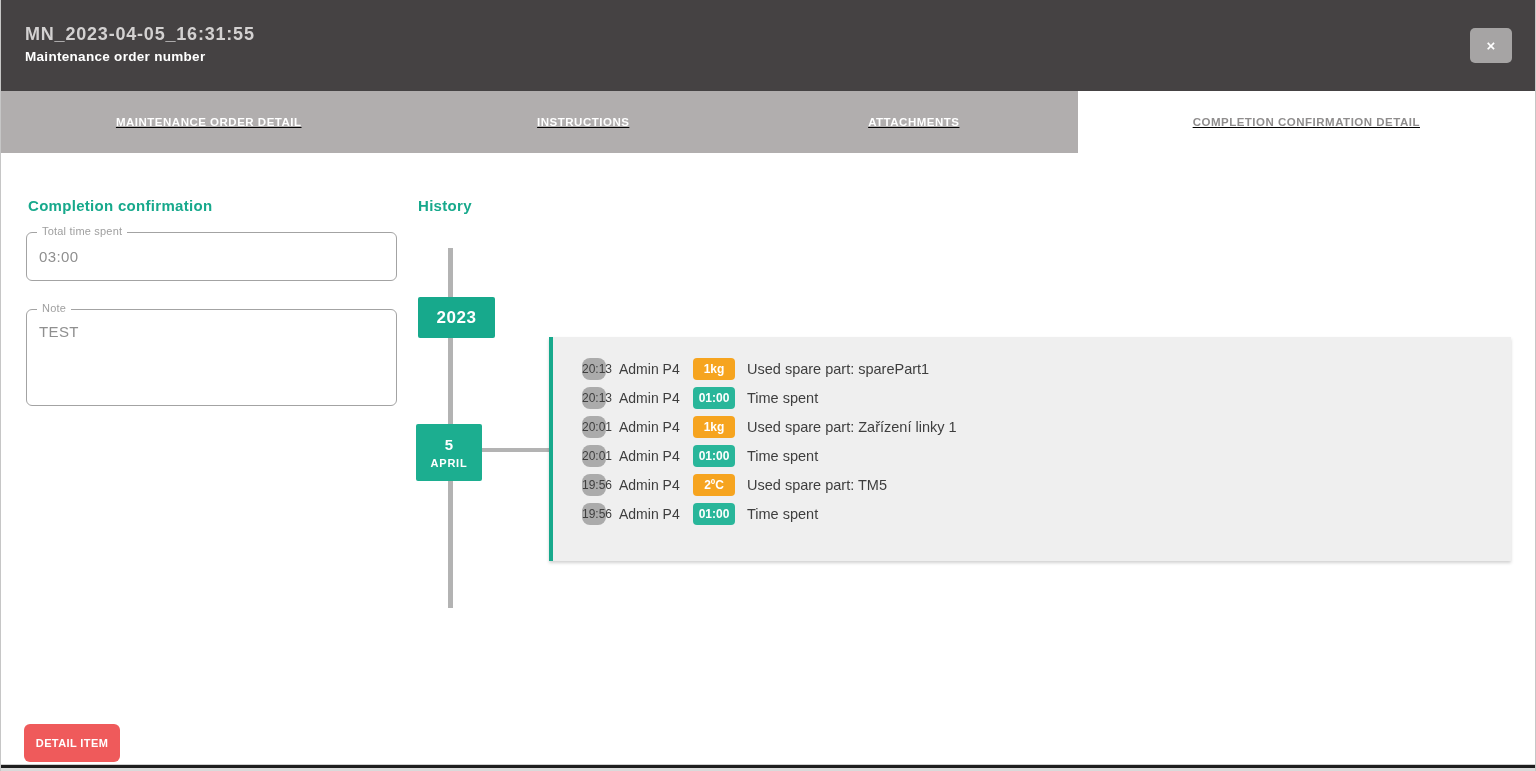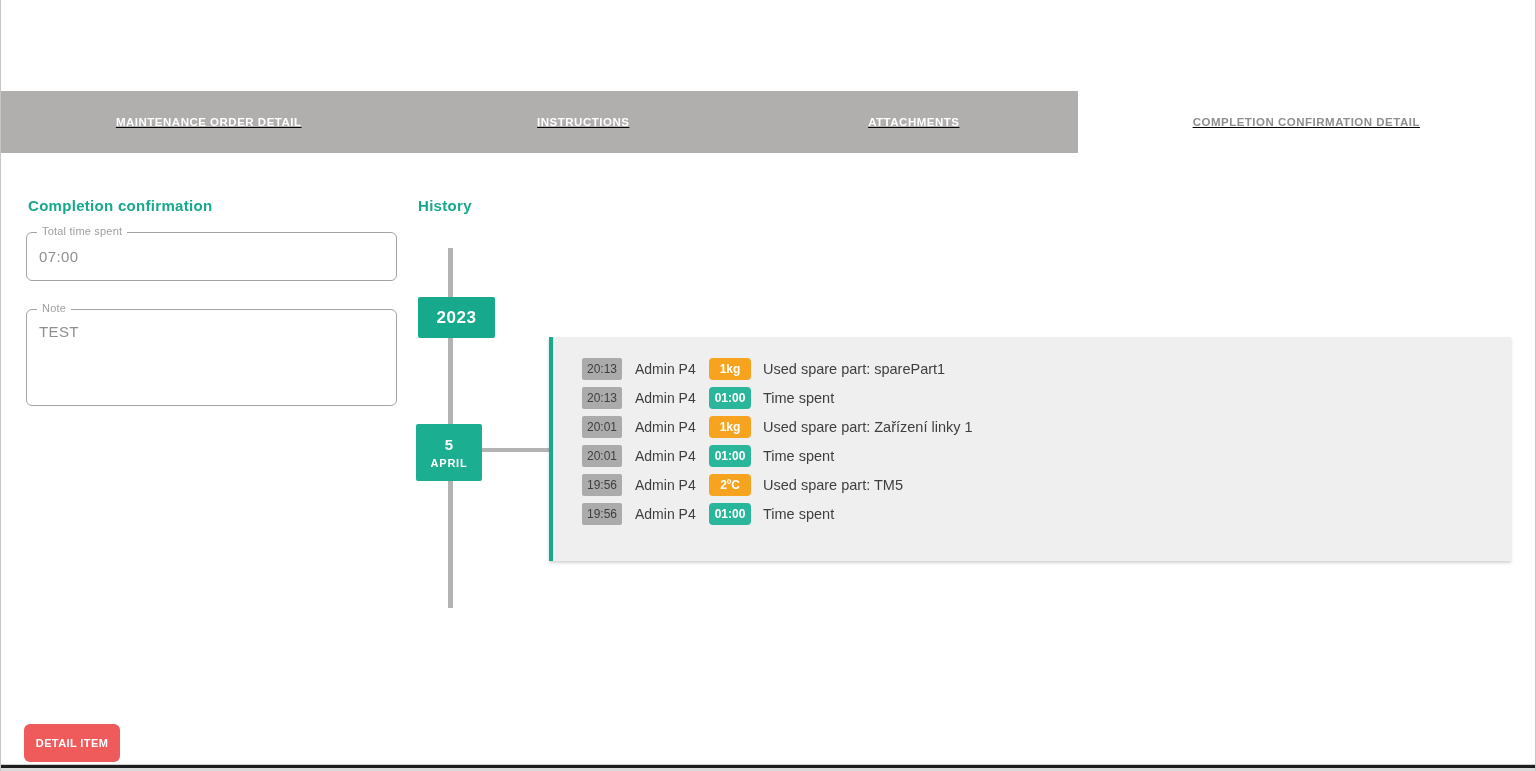--- a/index.html
+++ b/index.html
@@ -68,22 +68,22 @@
   .tl-day .day-num { font-size:15px; font-weight:bold; }
   .tl-day .day-month { font-size:11px; font-weight:bold; letter-spacing:0.8px; margin-top:4px; }
   
   .history-card {
     position:absolute; left:548px; top:337px; width:962px; height:224px;
     background:#efefef; border-left:4px solid #17a98c;
     box-shadow:0 2px 3px rgba(0,0,0,0.18); padding-top:17px;
   }
   .event-row { display:flex; align-items:center; height:29px; padding-left:29px; }
   .event-row .chip {
-    width:40px; height:22px; line-height:22px; text-align:center; background:#ababab;
-    border-radius:2px; font-size:12px; color:#3e3e3e; flex:none;
+    width:24px; height:22px; line-height:22px; text-align:center; background:#ababab;
+    border-radius:8px; font-size:12px; color:#3e3e3e; flex:none;
   }
   .event-row .ename { width:74px; margin-left:13px; font-size:14px; color:#3e3e3e; flex:none; }
   .event-row .badge {
     min-width:42px; height:22px; line-height:22px; text-align:center; padding:0 4px;
     border-radius:4px; font-size:12px; font-weight:bold; color:#ffffff; flex:none;
   }
   .badge.orange { background:#f6a41f; }
   .badge.teal { background:#29b69a; }
   .event-row .etext { margin-left:12px; font-size:14.5px; color:#3e3e3e; }
   
@@ -93,33 +93,40 @@
     color:#ffffff; font-size:11px; font-weight:bold; letter-spacing:0.4px;
   }
   .bottom-border { position:absolute; left:0; bottom:0; width:100%; height:7px;
     background:linear-gradient(#cfcfcf 0 1px, #1e1e1e 1px 4px, #dadada 4px 7px); }
 </style>
 </head>
 <body>
 
 <div class="window">
 
+  <div class="header">
+    <div class="title">MN_2023-04-05_16:31:55</div>
+    <div class="subtitle">Maintenance order number</div>
+    <button class="close-btn">
+      <span>×</span>
+    </button>
+  </div>
 
   <div class="tabs">
     <div class="tab">MAINTENANCE ORDER DETAIL</div>
     <div class="tab">INSTRUCTIONS</div>
     <div class="tab">ATTACHMENTS</div>
     <div class="tab active">COMPLETION CONFIRMATION DETAIL</div>
   </div>
 
   <div class="section-heading" id="cc-heading">Completion confirmation</div>
 
   <div class="field" id="field-time">
     <span class="flabel">Total time spent</span>
-    <div class="fvalue">07:00</div>
+    <div class="fvalue">03:00</div>
   </div>
 
   <div class="field" id="field-note">
     <span class="flabel">Note</span>
     <div class="fvalue">TEST</div>
   </div>
 
   <div class="section-heading" id="history-heading">History</div>
 
   <div class="tl-vline"></div>

